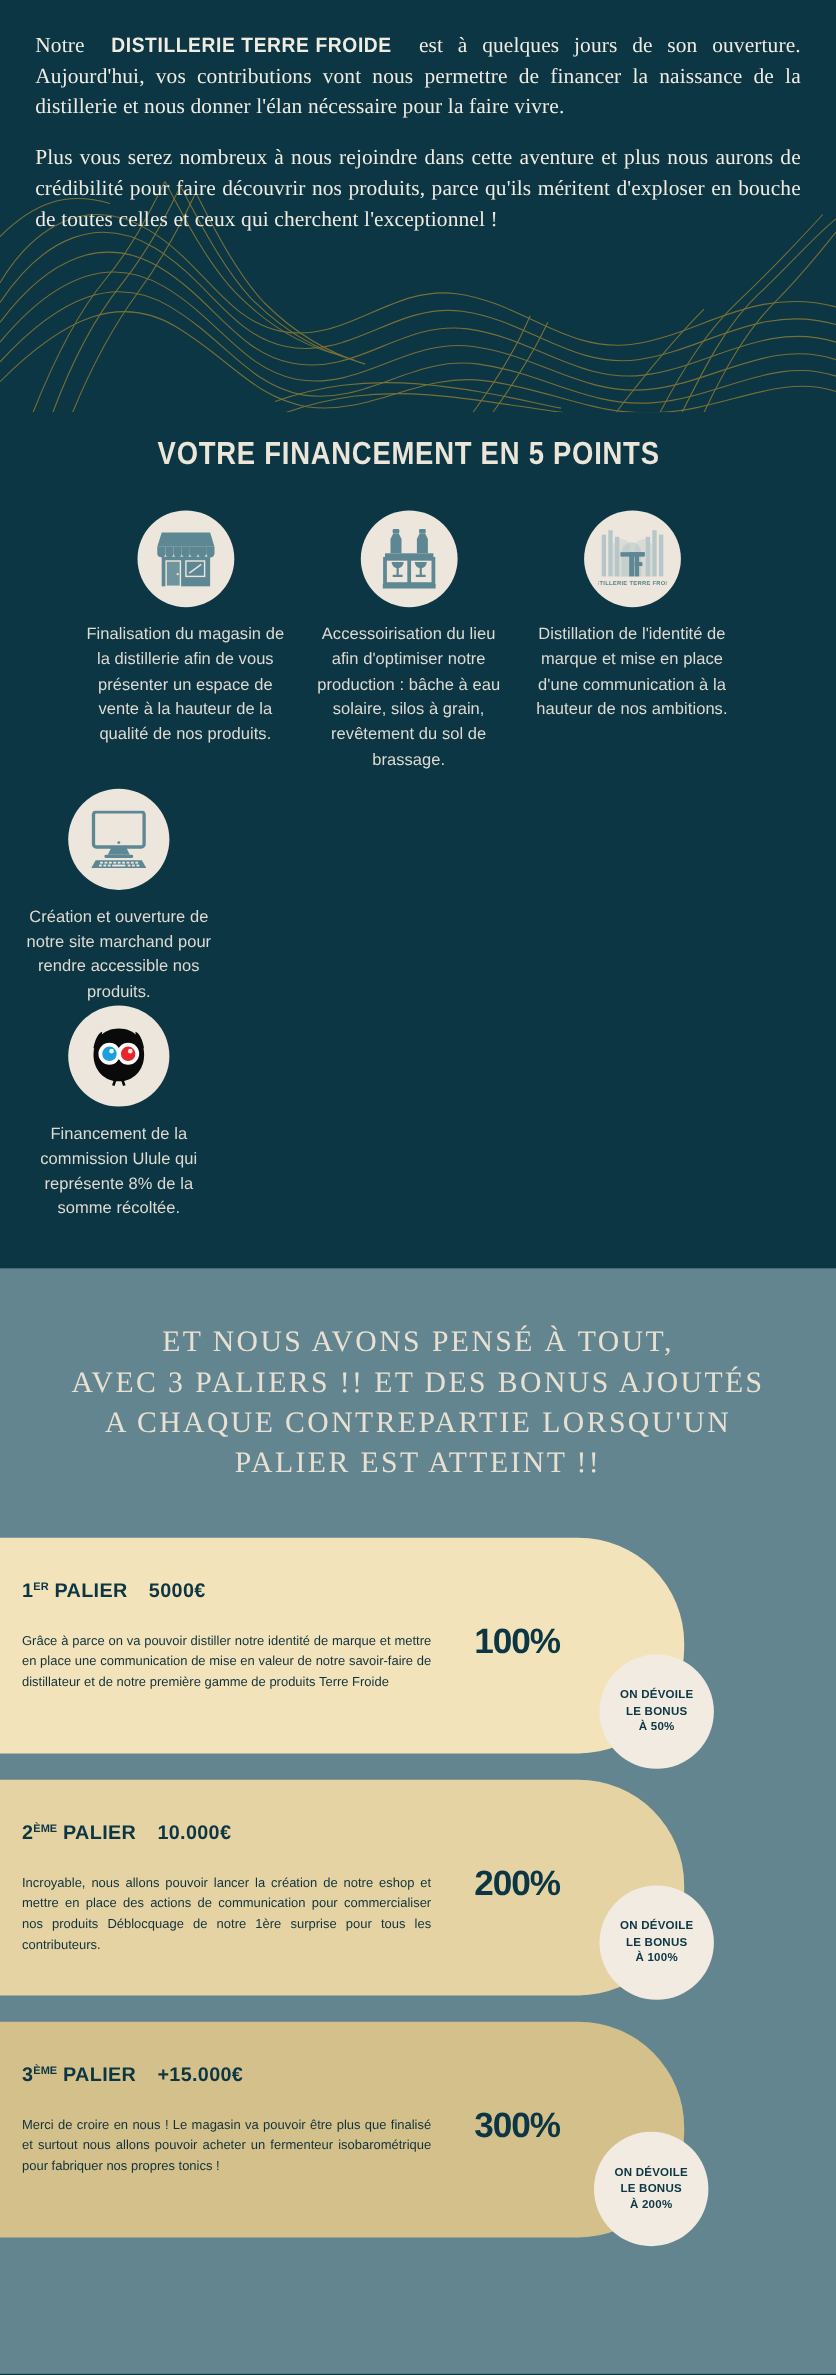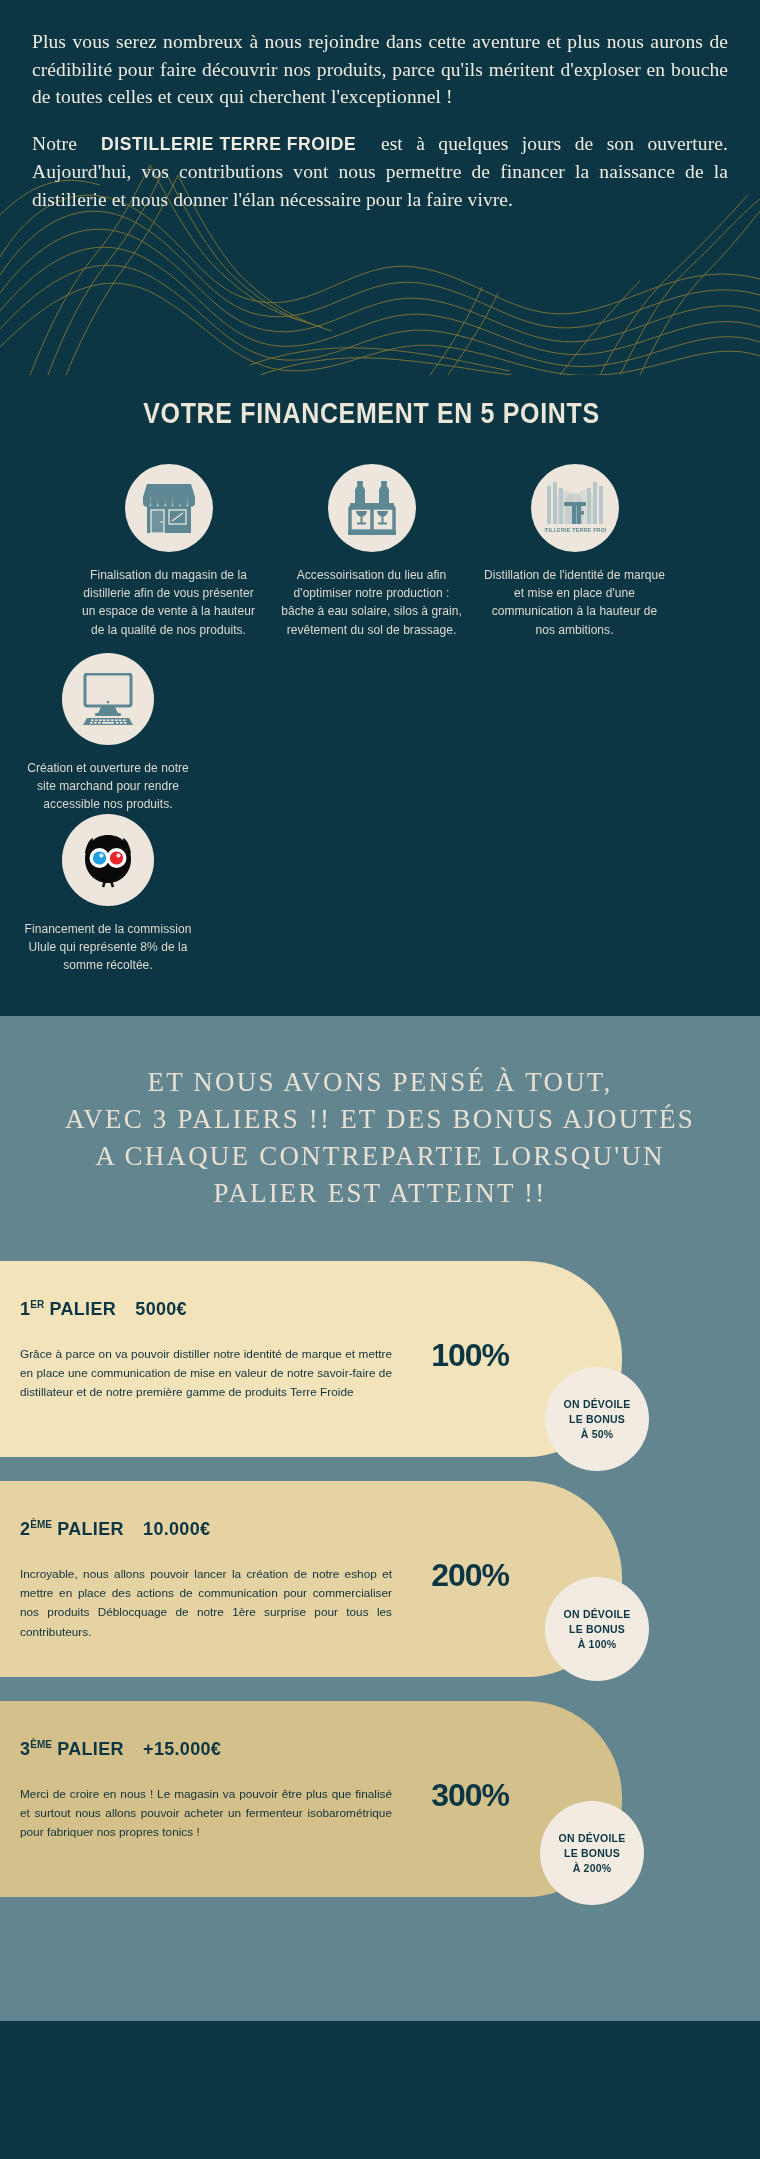--- a/index.html
+++ b/index.html
@@ -85,21 +85,21 @@
     background: #ece6dc;
     display: flex;
     align-items: center;
     justify-content: center;
     margin-bottom: 14px;
   }
   .icon-circle.big { width: 92px; height: 92px; }
 
   .point-caption {
     color: #dfdbd2;
-    font-size: 12px;
+    font-size: 15px;
     line-height: 1.52;
     text-align: center;
     letter-spacing: 0.05px;
   }
 
   
   .paliers-section {
     position: relative;
     width: 760px;
     background: #63858f;
@@ -221,22 +221,22 @@
         <path d="M560,220 C586,186 612,154 640,126"></path>
         <path d="M430,220 C452,190 470,160 482,132"></path>
         <path d="M448,220 C468,192 486,164 498,138"></path>
         <path d="M0,60 C30,30 60,18 100,30"></path>
         <path d="M250,210 C290,196 330,190 380,194 C430,198 470,208 510,216"></path>
         <path d="M260,220 C300,206 340,200 390,204 C440,208 478,216 512,220"></path>
       </g>
     </svg>
 
     <div class="intro-text-wrap">
+      <p class="intro-p"><span>Notre </span><span class="brandname">DISTILLERIE TERRE FROIDE</span><span> est à quelques jours de son ouverture. Aujourd'hui, vos contributions vont nous permettre de financer la naissance de la distillerie et nous donner l'élan nécessaire pour la faire vivre.</span></p>
       <p class="intro-p">Plus vous serez nombreux à nous rejoindre dans cette aventure et plus nous aurons de crédibilité pour faire découvrir nos produits, parce qu'ils méritent d'exploser en bouche de toutes celles et ceux qui cherchent l'exceptionnel !</p>
-      <p class="intro-p"><span>Notre </span><span class="brandname">DISTILLERIE TERRE FROIDE</span><span> est à quelques jours de son ouverture. Aujourd'hui, vos contributions vont nous permettre de financer la naissance de la distillerie et nous donner l'élan nécessaire pour la faire vivre.</span></p>
     </div>
   </section>
 
   <section class="points-section">
 
     <h2 class="points-title">VOTRE FINANCEMENT EN 5 POINTS</h2>
 
     <div class="points-row row1">
 
       <div class="point">

